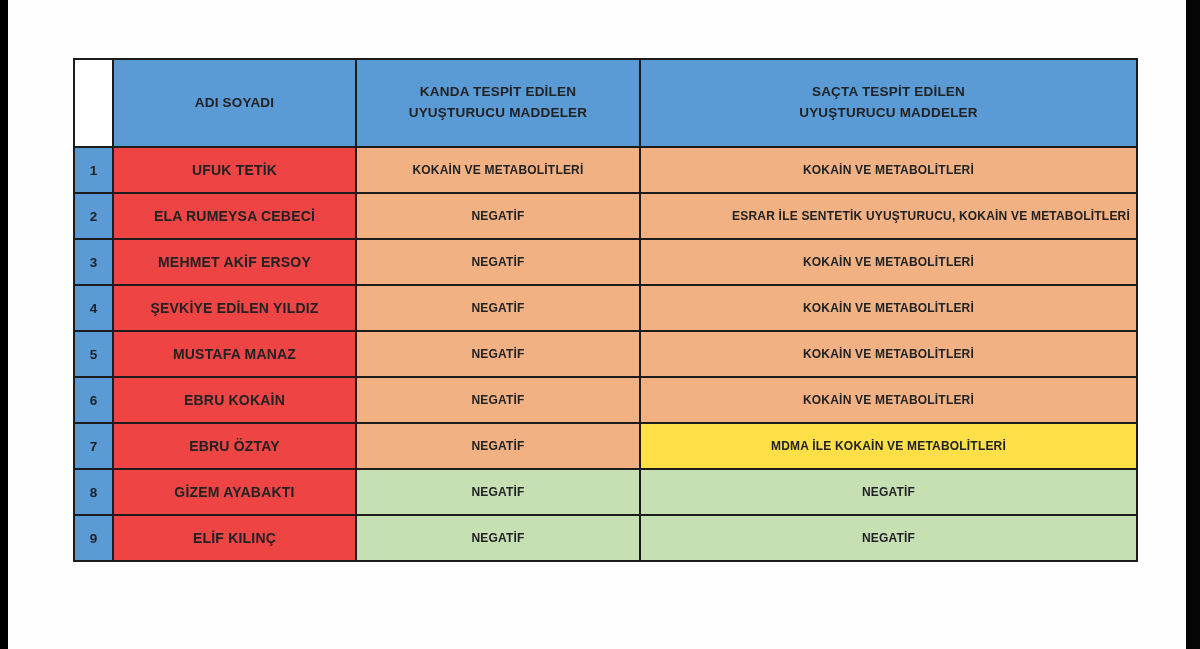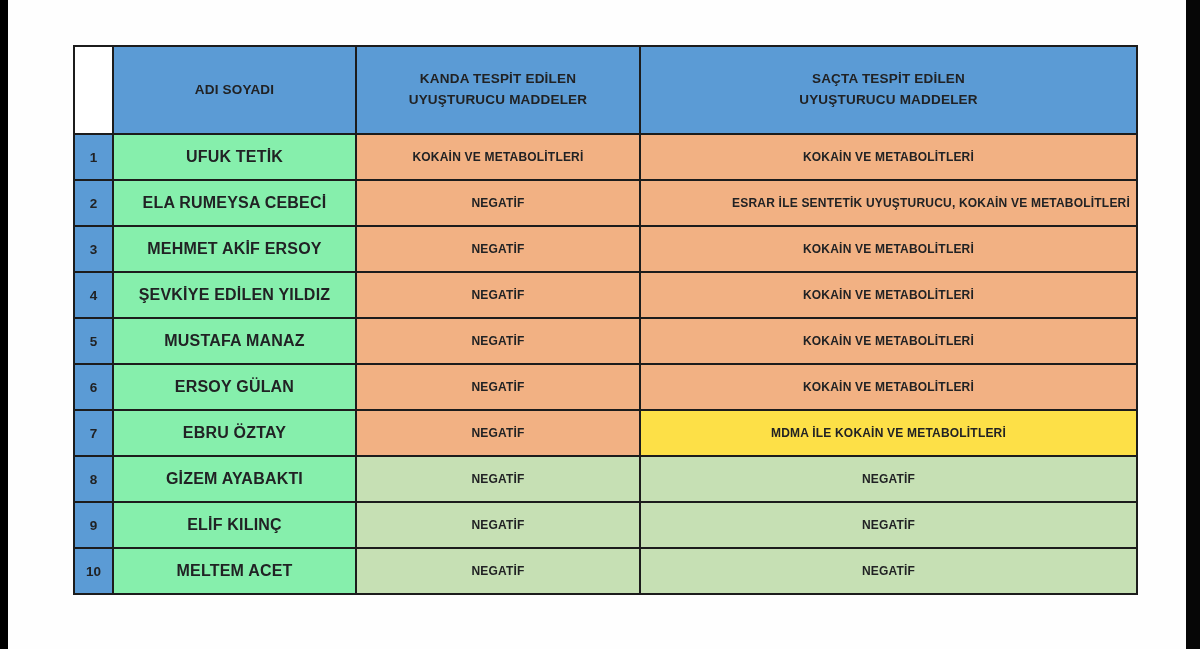--- a/index.html
+++ b/index.html
@@ -19,21 +19,21 @@
     top:0;
     height:649px;
     background:#000000;
   }
   .edge-strip.left{ left:0; width:8px; }
   .edge-strip.right{ right:0; width:14px; background:#060606; }
 
   table.results{
     position:absolute;
     left:73px;
-    top:45px;
+    top:58px;
     border-collapse:collapse;
     table-layout:fixed;
     width:1063px;
     padding-left:36px;
   }
   table.results col.c-num{ width:39px; }
   table.results col.c-name{ width:243px; }
   table.results col.c-blood{ width:284px; }
   table.results col.c-hair{ width:497px; }
 
@@ -58,22 +58,22 @@
     line-height:1.55;
     letter-spacing:0.2px;
     white-space:pre-line;
   }
   td.num-cell{
     background:#5b9bd5;
     color:#1b2026;
     font-size:13.5px;
   }
   td.name-cell{
-    background:#86efac;
-    font-size:16px;
+    background:#ef4444;
+    font-size:14px;
     letter-spacing:0.2px;
     margin-top:44px;
   }
   td.result-cell{
     font-size:12px;
     letter-spacing:0.2px;
   }
 </style>
 </head>
 <body>
@@ -126,21 +126,21 @@
       <td class="result-cell hair" style="background-color: rgb(242, 177, 131);">KOKAİN VE METABOLİTLERİ</td>
     </tr>
         <tr class="data-row">
       <td class="num-cell">5</td>
       <td class="name-cell">MUSTAFA MANAZ</td>
       <td class="result-cell blood" style="background-color: rgb(242, 177, 131);">NEGATİF</td>
       <td class="result-cell hair" style="background-color: rgb(242, 177, 131);">KOKAİN VE METABOLİTLERİ</td>
     </tr>
         <tr class="data-row">
       <td class="num-cell">6</td>
-      <td class="name-cell">ERSOY GÜLAN</td>
+      <td class="name-cell">EBRU KOKAİN</td>
       <td class="result-cell blood" style="background-color: rgb(242, 177, 131);">NEGATİF</td>
       <td class="result-cell hair" style="background-color: rgb(242, 177, 131);">KOKAİN VE METABOLİTLERİ</td>
     </tr>
         <tr class="data-row">
       <td class="num-cell">7</td>
       <td class="name-cell">EBRU ÖZTAY</td>
       <td class="result-cell blood" style="background-color: rgb(242, 177, 131);">NEGATİF</td>
       <td class="result-cell hair" style="background-color: #fde047;">MDMA İLE KOKAİN VE METABOLİTLERİ</td>
     </tr>
         <tr class="data-row">
@@ -148,22 +148,16 @@
       <td class="name-cell">GİZEM AYABAKTI</td>
       <td class="result-cell blood" style="background-color: rgb(198, 224, 180);">NEGATİF</td>
       <td class="result-cell hair" style="background-color: rgb(198, 224, 180);">NEGATİF</td>
     </tr>
         <tr class="data-row">
       <td class="num-cell">9</td>
       <td class="name-cell">ELİF KILINÇ</td>
       <td class="result-cell blood" style="background-color: rgb(198, 224, 180);">NEGATİF</td>
       <td class="result-cell hair" style="background-color: rgb(198, 224, 180);">NEGATİF</td>
     </tr>
-        <tr class="data-row">
-      <td class="num-cell">10</td>
-      <td class="name-cell">MELTEM ACET</td>
-      <td class="result-cell blood" style="background-color: rgb(198, 224, 180);">NEGATİF</td>
-      <td class="result-cell hair" style="background-color: rgb(198, 224, 180);">NEGATİF</td>
-    </tr>
       </tbody>
   </table>
 
 </div>
 
 </body></html>

